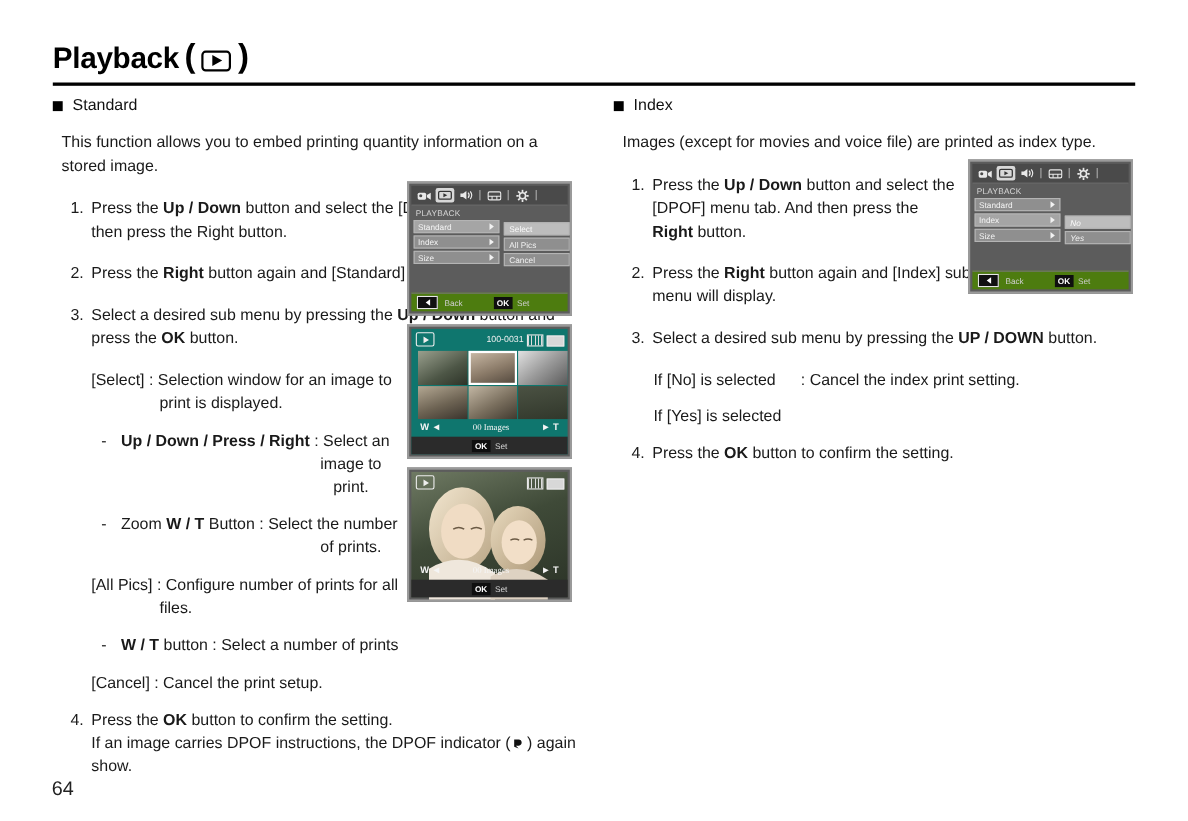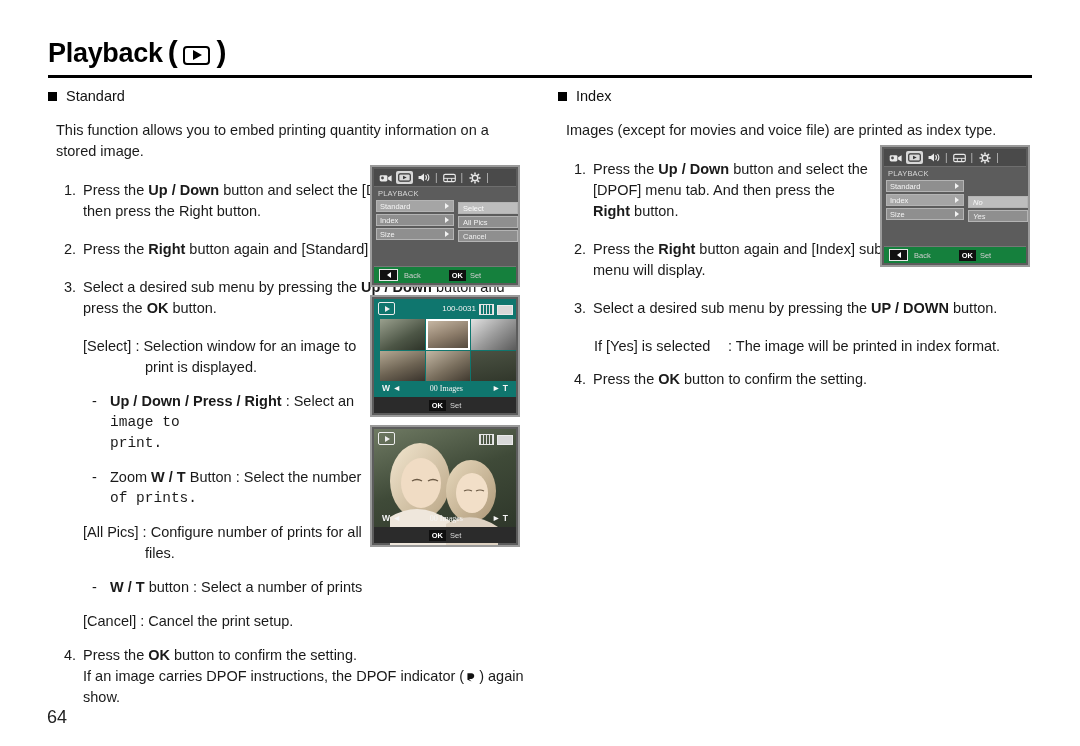--- a/index.html
+++ b/index.html
@@ -116,21 +116,21 @@
   }
   .sub-def .hang { display: block; padding-left: 62px; text-indent: 0; }
   .dash-item {
     display: flex;
     margin: 0 0 13px 44px;
     font-size: 14.5px;
     line-height: 21px;
   }
   .dash-item .dash { width: 18px; flex: 0 0 18px; }
   .dash-item .dtxt { flex: 1; }
-  .ind-right { display: block; text-align: left; padding-right: 0; font-family: Liberation Mono, monospace; }
+  .ind-right { display: block; text-align: center; padding-right: 0; }
 
   .if-line {
     margin: 0 0 12px 36px;
     font-size: 14.5px;
     line-height: 21px;
     display: flex;
   }
   .if-line .lbl { width: 134px; flex: 0 0 134px; }
 
   .dpof-ic {
@@ -224,21 +224,21 @@
     color: #f0f0f0;
     padding-left: 4px;
     line-height: 11px;
     margin-bottom: 2px;
   }
   .srow.hl { background: #bdbdbd; color: #fafafa; }
   .botbar {
     position: absolute;
     left: 0; right: 0; bottom: 0;
     height: 16px;
-    background: #15803d;
+    background: #4d7c0f;
     border-top: 1px solid #777;
     display: flex;
     align-items: center;
     font-size: 7.5px;
     color: #cfcfcf;
   }
   .back-key {
     width: 17px; height: 10px;
     background: #111;
     border: 1px solid #e6e6e6;
@@ -441,22 +441,25 @@
       <span class="num">2.</span>
       <span class="otxt">Press the <b>Right</b> button again and [Index] sub menu will display.</span>
     </li>
     <li class="oitem">
       <span class="num">3.</span>
       <span class="otxt">Select a desired sub menu by pressing the <b>UP / DOWN</b> button.</span>
     </li>
   </ul>
 
   <div class="if-line">
+    <span class="lbl">If [No] is selected</span>
+    <span>: Cancel the index print setting.</span>
+  </div>
+  <div class="if-line">
     <span class="lbl">If [Yes] is selected</span>
-    <span>: The image will be printed in index format.</span>
   </div>
 
   <div class="oitem">
     <span class="num">4.</span>
     <span class="otxt">
       <span>Press the </span><b>OK</b><span> button to confirm the setting.</span>
     </span>
   </div>
 </div>
 

